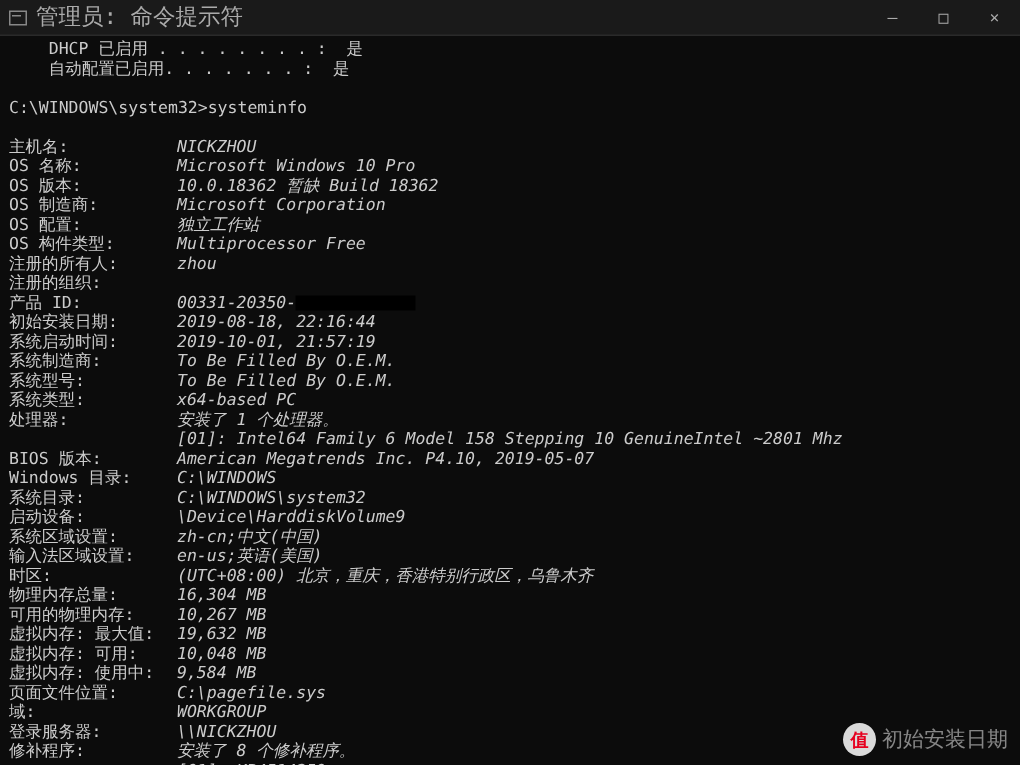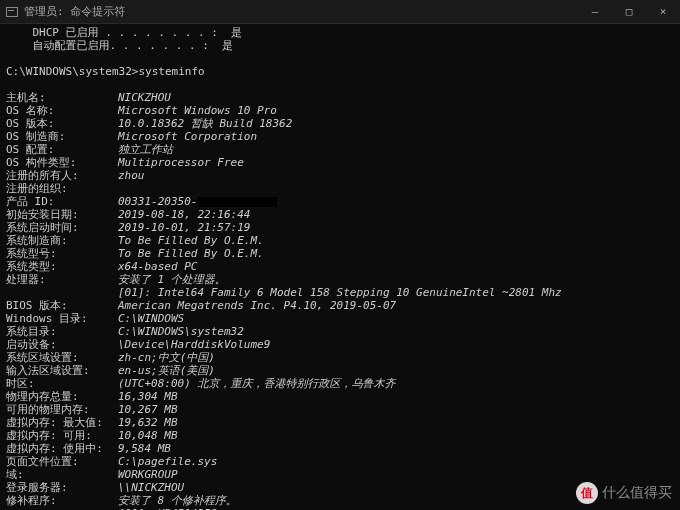--- a/index.html
+++ b/index.html
@@ -22,21 +22,21 @@
     padding: 0 0 0 6px;
     border-bottom: 1px solid #2a2a2a;
     color: #aaa;
   }
   .titlebar-left { display: flex; align-items: center; gap: 6px; }
   .titlebar-icon {
     width: 12px; height: 10px; display: inline-block;
     border: 1px solid #888; position: relative;
   }
   .titlebar-icon::after { content:""; position:absolute; left:1px; top:2px; width:6px; height:1px; background:#888; }
-  .title-text { font-size: 11px; }
+  .title-text { font-size: 15px; }
   .win-controls { display: flex; }
   .win-btn {
     width: 34px; height: 24px;
     display: flex; align-items: center; justify-content: center;
     color: #aaa; font-size: 11px;
   }
   .terminal {
     padding: 2px 6px;
     white-space: pre;
     line-height: 13px;
@@ -76,14 +76,14 @@
     <div class="win-btn">—</div>
     <div class="win-btn">□</div>
     <div class="win-btn win-close">×</div>
   </div>
 </div>
 
 <div class="terminal" id="term"><div>    DHCP 已启用 . . . . . . . . :  是</div><div>    自动配置已启用. . . . . . . :  是</div><div>&nbsp;</div><div>C:\WINDOWS\system32&gt;systeminfo</div><div>&nbsp;</div><div class="row"><span class="lbl">主机名:</span><span class="val">NICKZHOU</span></div><div class="row"><span class="lbl">OS 名称:</span><span class="val">Microsoft Windows 10 Pro</span></div><div class="row"><span class="lbl">OS 版本:</span><span class="val">10.0.18362 暂缺 Build 18362</span></div><div class="row"><span class="lbl">OS 制造商:</span><span class="val">Microsoft Corporation</span></div><div class="row"><span class="lbl">OS 配置:</span><span class="val">独立工作站</span></div><div class="row"><span class="lbl">OS 构件类型:</span><span class="val">Multiprocessor Free</span></div><div class="row"><span class="lbl">注册的所有人:</span><span class="val">zhou</span></div><div class="row"><span class="lbl">注册的组织:</span><span class="val"></span></div><div class="row"><span class="lbl">产品 ID:</span><span class="val">00331-20350-<span class="redact"></span></span></div><div class="row"><span class="lbl">初始安装日期:</span><span class="val">2019-08-18, 22:16:44</span></div><div class="row"><span class="lbl">系统启动时间:</span><span class="val">2019-10-01, 21:57:19</span></div><div class="row"><span class="lbl">系统制造商:</span><span class="val">To Be Filled By O.E.M.</span></div><div class="row"><span class="lbl">系统型号:</span><span class="val">To Be Filled By O.E.M.</span></div><div class="row"><span class="lbl">系统类型:</span><span class="val">x64-based PC</span></div><div class="row"><span class="lbl">处理器:</span><span class="val">安装了 1 个处理器。</span></div><div class="row"><span class="lbl"></span><span class="val">[01]: Intel64 Family 6 Model 158 Stepping 10 GenuineIntel ~2801 Mhz</span></div><div class="row"><span class="lbl">BIOS 版本:</span><span class="val">American Megatrends Inc. P4.10, 2019-05-07</span></div><div class="row"><span class="lbl">Windows 目录:</span><span class="val">C:\WINDOWS</span></div><div class="row"><span class="lbl">系统目录:</span><span class="val">C:\WINDOWS\system32</span></div><div class="row"><span class="lbl">启动设备:</span><span class="val">\Device\HarddiskVolume9</span></div><div class="row"><span class="lbl">系统区域设置:</span><span class="val">zh-cn;中文(中国)</span></div><div class="row"><span class="lbl">输入法区域设置:</span><span class="val">en-us;英语(美国)</span></div><div class="row"><span class="lbl">时区:</span><span class="val">(UTC+08:00) 北京，重庆，香港特别行政区，乌鲁木齐</span></div><div class="row"><span class="lbl">物理内存总量:</span><span class="val">16,304 MB</span></div><div class="row"><span class="lbl">可用的物理内存:</span><span class="val">10,267 MB</span></div><div class="row"><span class="lbl">虚拟内存: 最大值:</span><span class="val">19,632 MB</span></div><div class="row"><span class="lbl">虚拟内存: 可用:</span><span class="val">10,048 MB</span></div><div class="row"><span class="lbl">虚拟内存: 使用中:</span><span class="val">9,584 MB</span></div><div class="row"><span class="lbl">页面文件位置:</span><span class="val">C:\pagefile.sys</span></div><div class="row"><span class="lbl">域:</span><span class="val">WORKGROUP</span></div><div class="row"><span class="lbl">登录服务器:</span><span class="val">\\NICKZHOU</span></div><div class="row"><span class="lbl">修补程序:</span><span class="val">安装了 8 个修补程序。</span></div><div class="row"><span class="lbl"></span><span class="val">[01]: KB4514359</span></div></div>
 
 <div class="watermark">
   <span class="wm-badge">值</span>
-  <span>什么值得买</span>
+  <span>初始安装日期</span>
 </div>
 
 </body></html>

